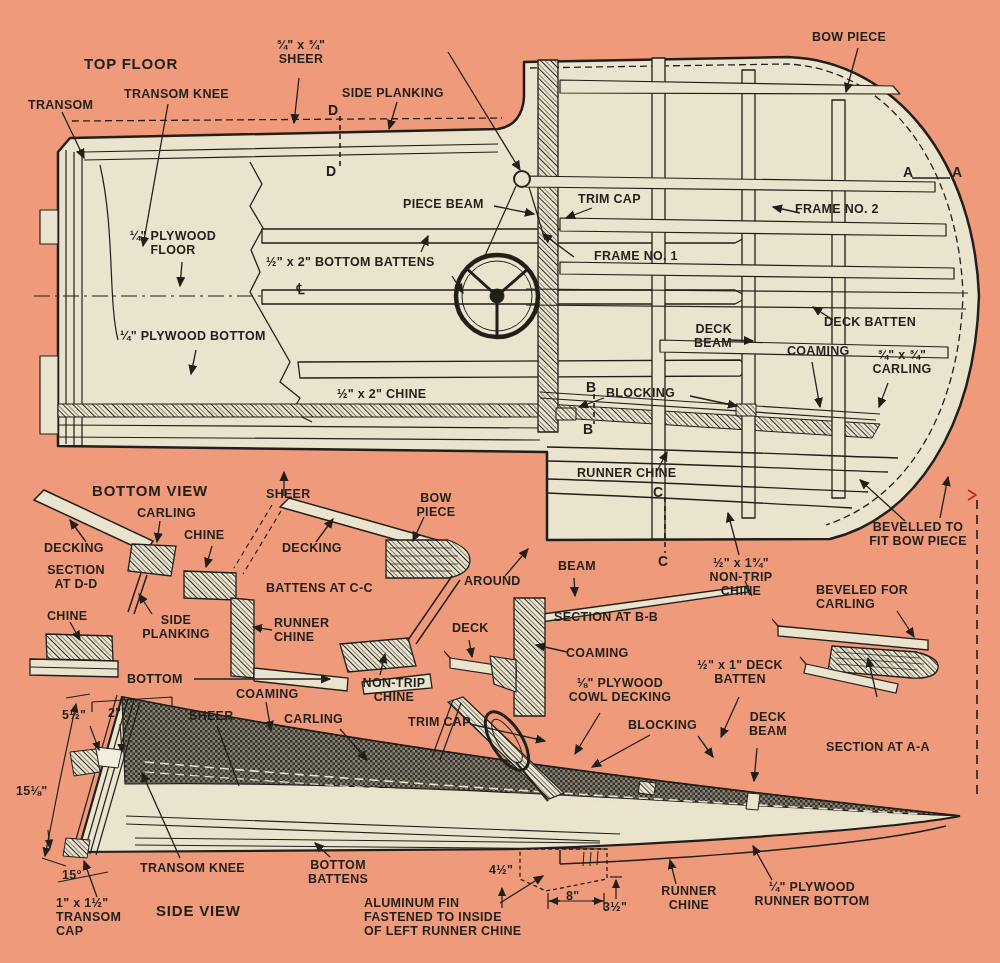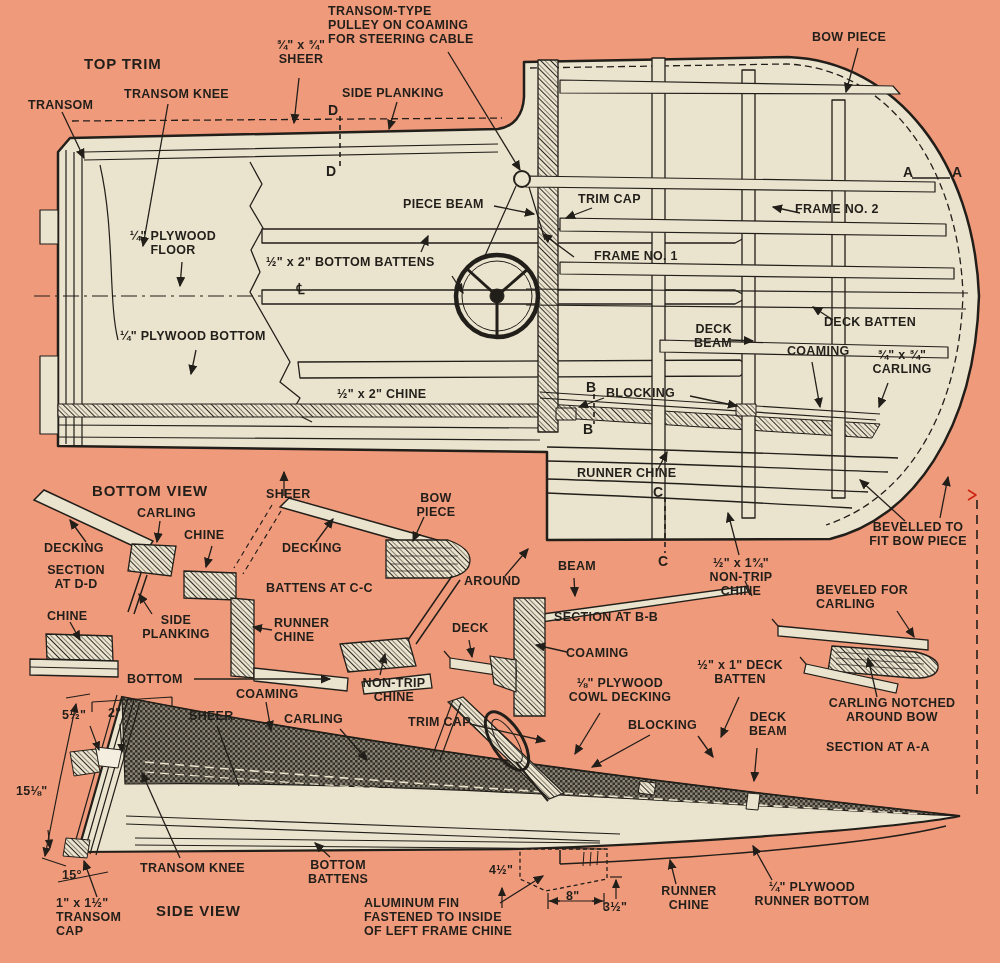--- a/index.html
+++ b/index.html
@@ -229,24 +229,21 @@
     <path d="M470,724 L545,741" marker-end="url(#ah)"></path>
     <path d="M650,735 L592,767" marker-end="url(#ah)"></path>
     <path d="M698,736 L713,757" marker-end="url(#ah)"></path>
     <path d="M330,857 L315,843" marker-end="url(#ah)"></path>
     <path d="M500,903 L543,876" marker-end="url(#ah)"></path>
     <path d="M676,884 L670,860" marker-end="url(#ah)"></path>
     <path d="M772,880 L753,846" marker-end="url(#ah)"></path>
   </g>
 </svg>
 
-<div class="lbl t" style="left:84px;top:56px">TOP TRIM</div>
-<div class="lbl" style="left:328px;top:4px">TRANSOM-TYPE
-PULLEY ON COAMING
-FOR STEERING CABLE</div>
+<div class="lbl t" style="left:84px;top:56px">TOP FLOOR</div>
 <div class="lbl" style="left:812px;top:30px">BOW PIECE</div>
 <div class="lbl c" style="left:258px;top:38px;width:86px">¾" x ¾"
 SHEER</div>
 <div class="lbl" style="left:28px;top:98px">TRANSOM</div>
 <div class="lbl" style="left:124px;top:87px">TRANSOM KNEE</div>
 <div class="lbl" style="left:342px;top:86px">SIDE PLANKING</div>
 <div class="lbl m" style="left:328px;top:103px">D</div>
 <div class="lbl m" style="left:326px;top:164px">D</div>
 <div class="lbl" style="left:403px;top:197px">PIECE BEAM</div>
 <div class="lbl" style="left:578px;top:192px">TRIM CAP</div>
@@ -303,43 +300,41 @@
 <div class="lbl" style="left:452px;top:621px">DECK</div>
 <div class="lbl" style="left:566px;top:646px">COAMING</div>
 <div class="lbl c" style="left:556px;top:676px;width:128px">⅛" PLYWOOD
 COWL DECKING</div>
 <div class="lbl c" style="left:682px;top:658px;width:116px">½" x 1" DECK
 BATTEN</div>
 <div class="lbl c" style="left:740px;top:710px;width:56px">DECK
 BEAM</div>
 <div class="lbl" style="left:816px;top:583px">BEVELED FOR
 CARLING</div>
-<div class="lbl c" style="left:812px;top:696px;width:160px">CARLING NOTCHED
-AROUND BOW</div>
 <div class="lbl" style="left:826px;top:740px">SECTION AT A-A</div>
 
 <div class="lbl t" style="left:156px;top:903px">SIDE VIEW</div>
 <div class="lbl" style="left:62px;top:708px">5½"</div>
 <div class="lbl" style="left:108px;top:706px">2"</div>
 <div class="lbl" style="left:16px;top:784px">15⅛"</div>
 <div class="lbl" style="left:62px;top:868px">15°</div>
 <div class="lbl" style="left:56px;top:896px">1" x 1½"
 TRANSOM
 CAP</div>
 <div class="lbl" style="left:140px;top:861px">TRANSOM KNEE</div>
 <div class="lbl" style="left:189px;top:709px">SHEER</div>
 <div class="lbl" style="left:236px;top:687px">COAMING</div>
 <div class="lbl" style="left:284px;top:712px">CARLING</div>
 <div class="lbl" style="left:408px;top:715px">TRIM CAP</div>
 <div class="lbl" style="left:628px;top:718px">BLOCKING</div>
 <div class="lbl c" style="left:296px;top:858px;width:84px">BOTTOM
 BATTENS</div>
 <div class="lbl" style="left:364px;top:896px">ALUMINUM FIN
 FASTENED TO INSIDE
-OF LEFT FRAME CHINE</div>
+OF LEFT RUNNER CHINE</div>
 <div class="lbl" style="left:489px;top:863px">4½"</div>
 <div class="lbl" style="left:566px;top:889px">8"</div>
 <div class="lbl" style="left:603px;top:900px">3½"</div>
 <div class="lbl c" style="left:652px;top:884px;width:74px">RUNNER
 CHINE</div>
 <div class="lbl c" style="left:742px;top:880px;width:140px">¼" PLYWOOD
 RUNNER BOTTOM</div>
 
 </div>
 

